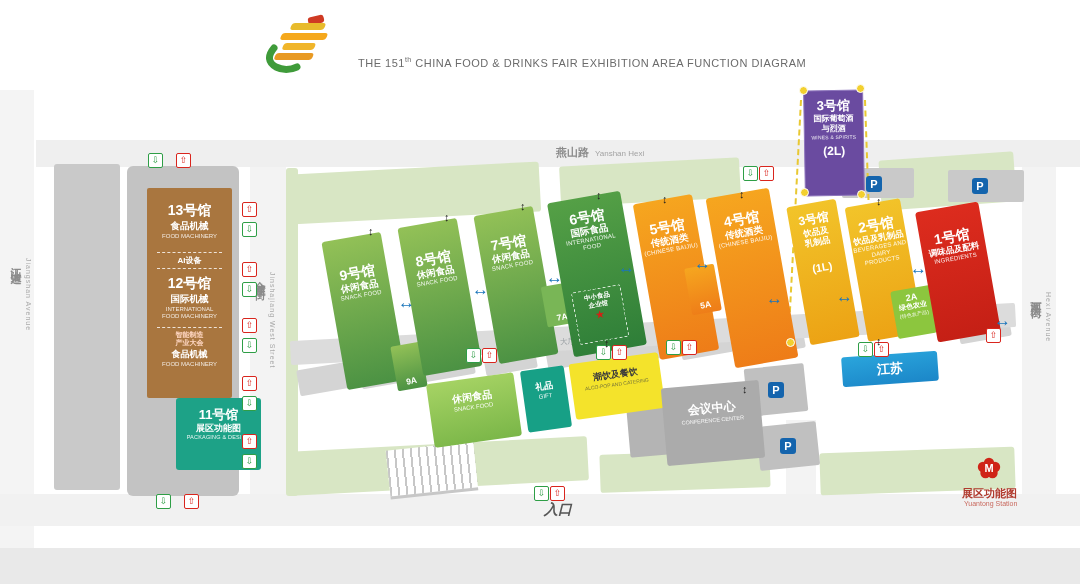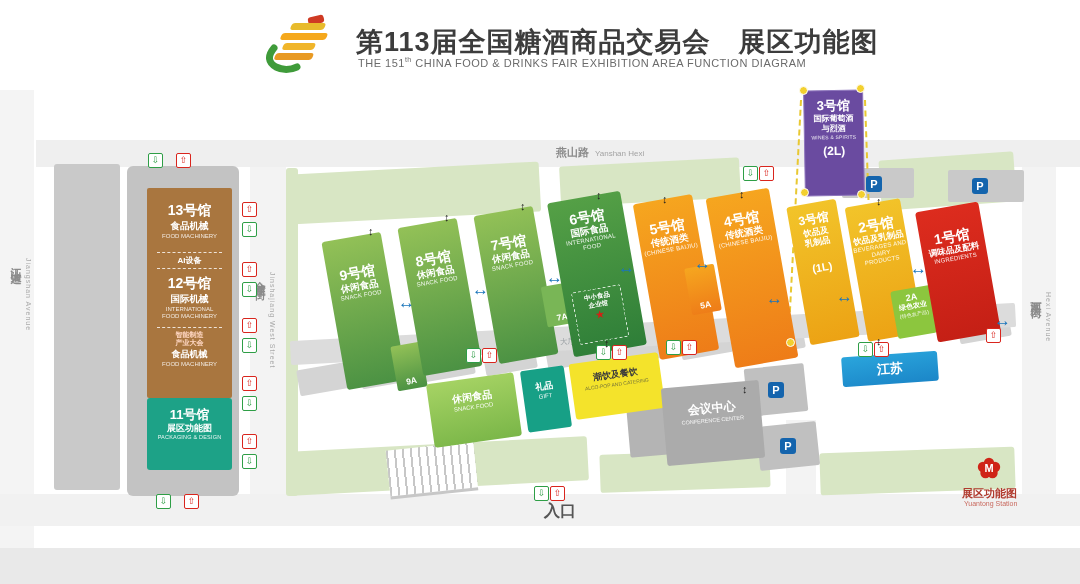--- a/index.html
+++ b/index.html
@@ -26,21 +26,21 @@
   .hall .num{font-weight:bold;font-size:14px;line-height:1.15;margin-top:10px;}
   .hall .cat{font-weight:bold;font-size:9.5px;line-height:1.25;}
   .hall .en{font-size:6px;line-height:1.2;opacity:.9;letter-spacing:.2px;}
   .hall .floor{font-weight:bold;font-size:12px;margin-top:4px;}
   .g-green{background:linear-gradient(175deg,#93c157 0%,#4a9143 100%);}
   .g-green-dark{background:linear-gradient(175deg,#55a046 0%,#2e7e38 100%);}
   .g-orange{background:linear-gradient(175deg,#f6a61f 0%,#ee7c18 100%);}
   .g-amber{background:linear-gradient(175deg,#f2c42a 0%,#eca214 100%);}
   .g-red{background:linear-gradient(175deg,#dd2c1e 0%,#c41f15 100%);}
   .g-purple{background:#6a4ba0;border:1px solid #8f77bd;}
-  .g-teal{background:#1da287;}
+  .g-teal{background:#1da287;margin-left:29px;}
   .annex{border-radius:2px;color:#fff;text-align:center;font-weight:bold;transform:rotate(-10deg);z-index:3;display:flex;align-items:flex-end;justify-content:center;padding-bottom:3px;font-size:8.5px;}
   .sub-dashed{border:1px dashed rgba(255,255,255,.85);border-radius:2px;font-size:6.5px;font-weight:bold;line-height:1.3;padding-top:3px;}
   .star{color:#d51f14;font-size:11px;line-height:1;}
   
   .lcont{background:#c3c3c3;border-radius:6px;z-index:1;}
   .brown{background:#a9763f;border-radius:2px;color:#fff;text-align:center;z-index:2;}
   .brown .num{font-weight:bold;font-size:14px;}
   .brown .cat{font-weight:bold;font-size:9.5px;}
   .brown .en{font-size:6px;opacity:.85;line-height:1.2;}
   .dash-div{border-top:1px dashed rgba(255,255,255,.8);}
@@ -78,21 +78,20 @@
   <svg class="abs" style="left:256px;top:14px;" width="84" height="60" viewBox="0 0 84 60">
     <rect x="52" y="2" width="16" height="8" rx="3" fill="#cf3a23" transform="rotate(-14 60 6)"></rect>
     <g transform="skewX(-22)">
       <rect x="40" y="9" width="34" height="7" rx="3" fill="#e8bb2c"></rect>
       <rect x="34" y="19" width="46" height="7" rx="3" fill="#f5a81c"></rect>
       <rect x="40" y="29" width="32" height="7" rx="3" fill="#f0b52a"></rect>
       <rect x="36" y="39" width="38" height="7" rx="3" fill="#e89a23"></rect>
     </g>
     <path d="M18 34 q-10 12 2 19 q10 5 21 0" stroke="#3f9b3a" stroke-width="7" fill="none" stroke-linecap="round"></path>
   </svg>
-  <div class="abs title-zh" style="left:356px;top:24px;">第113届全国糖酒商品交易会　展区功能图</div>
   <div class="abs title-en" style="left:358px;top:56px;"><span>THE 151</span><sup>th</sup><span> CHINA FOOD &amp; DRINKS FAIR EXHIBITION AREA FUNCTION DIAGRAM</span></div>
 
   <div class="abs road" style="left:36px;top:140px;width:1044px;height:27px;"></div>
   <div class="abs road" style="left:0px;top:90px;width:34px;height:494px;background:#f4f4f4;"></div>
   <div class="abs road" style="left:250px;top:167px;width:36px;height:330px;background:#f3f3f3;"></div>
   <div class="abs road" style="left:1022px;top:167px;width:34px;height:330px;background:#f3f3f3;"></div>
   <div class="abs road" style="left:786px;top:420px;width:30px;height:77px;background:#f3f3f3;"></div>
   <div class="abs road" style="left:0px;top:494px;width:1080px;height:32px;background:#f1f1f1;"></div>
   <div class="abs" style="left:0px;top:548px;width:1080px;height:36px;background:#e9e9e9;"></div>
 
@@ -325,21 +324,21 @@
   <div class="abs arrow-v" style="left:444px;top:212px;">↕</div>
   <div class="abs arrow-v" style="left:520px;top:201px;">↕</div>
   <div class="abs arrow-v" style="left:596px;top:190px;">↕</div>
   <div class="abs arrow-v" style="left:662px;top:194px;">↕</div>
   <div class="abs arrow-v" style="left:739px;top:189px;">↕</div>
   <div class="abs arrow-v" style="left:876px;top:196px;">↕</div>
   <div class="abs arrow-v" style="left:604px;top:338px;">↕</div>
   <div class="abs arrow-v" style="left:876px;top:336px;">↕</div>
   <div class="abs arrow-v" style="left:742px;top:384px;">↕</div>
 
-  <div class="abs" style="left:544px;top:501px;font-size:16px;color:#555;font-weight:bold;">入口</div>
+  <div class="abs" style="left:544px;top:501px;font-size:14px;color:#555;font-weight:bold;font-style:italic;">入口</div>
 
   <svg class="abs metro-logo" style="left:976px;top:456px;" viewBox="0 0 26 24">
     <circle cx="13" cy="7" r="5.2" fill="#cf2417"></circle>
     <circle cx="7" cy="11" r="5.2" fill="#cf2417"></circle>
     <circle cx="19" cy="11" r="5.2" fill="#cf2417"></circle>
     <circle cx="9.5" cy="17" r="5.2" fill="#cf2417"></circle>
     <circle cx="16.5" cy="17" r="5.2" fill="#cf2417"></circle>
     <text x="13" y="16" text-anchor="middle" font-size="11" font-weight="bold" fill="#fff">M</text>
   </svg>
   <div class="abs metro-name" style="left:962px;top:486px;">展区功能图</div>

